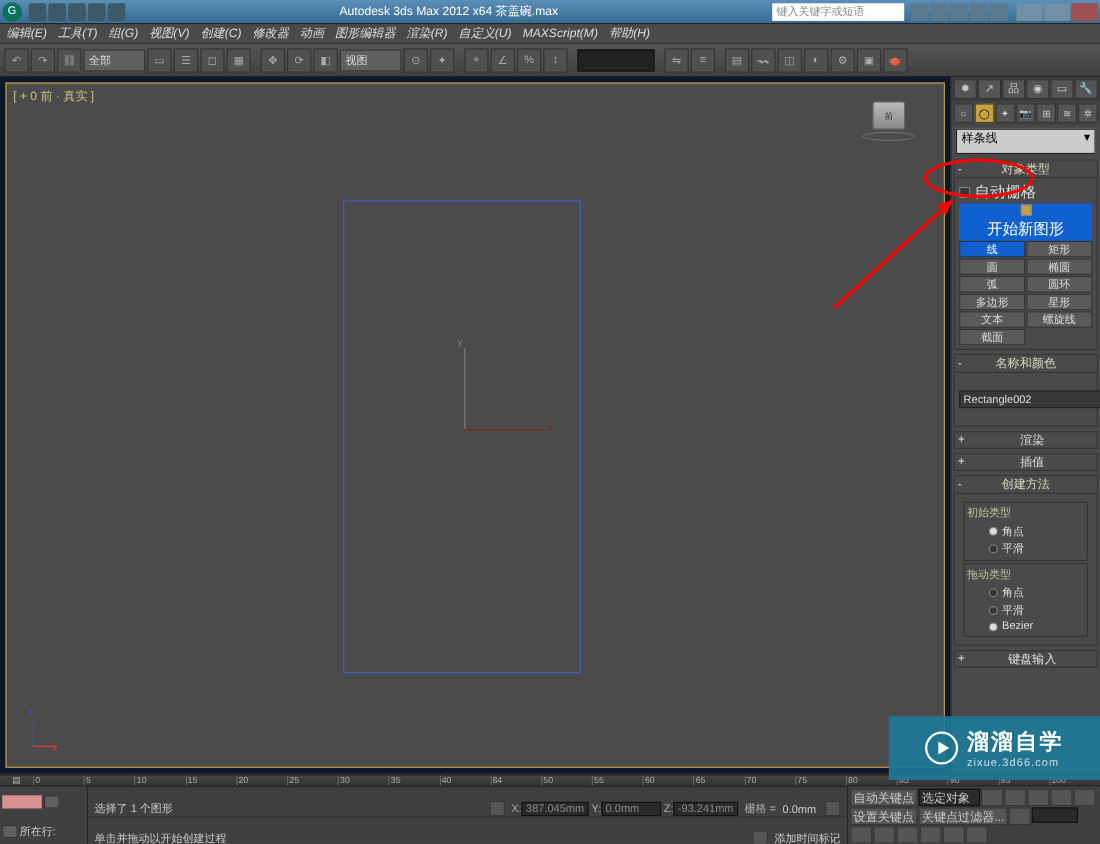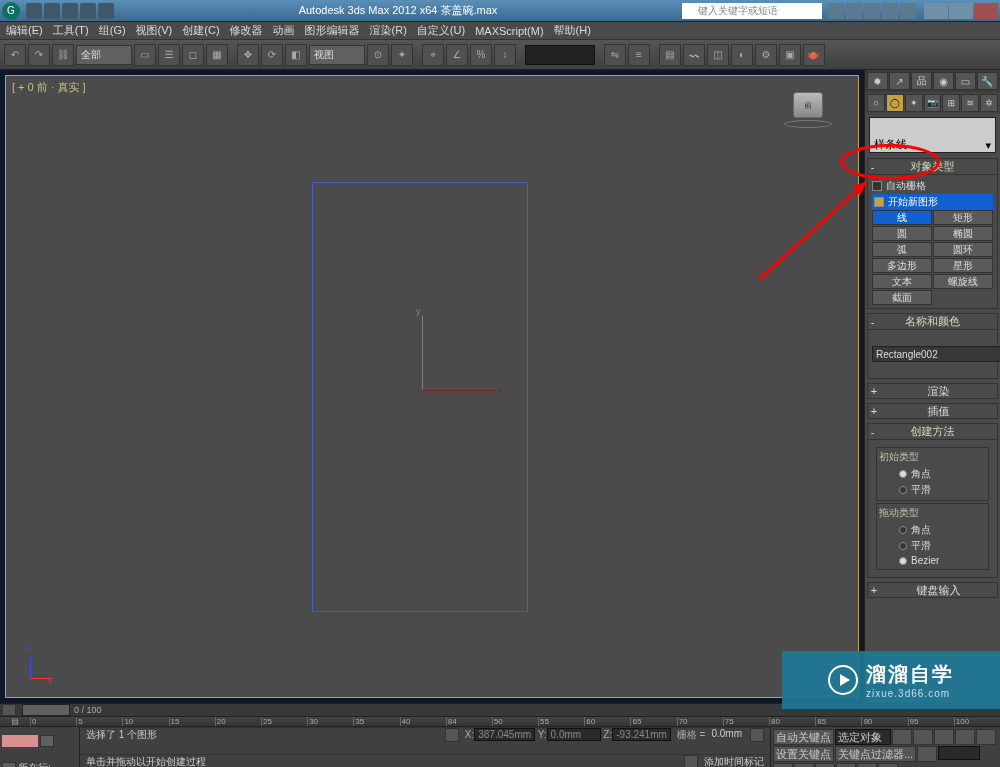--- a/index.html
+++ b/index.html
@@ -14,33 +14,33 @@
   
   .titlebar {
     height: 22px; background: linear-gradient(#5a8fb8, #3a6a90);
     display: flex; align-items: center; padding: 0 2px;
     border-bottom: 1px solid #222;
   }
   .titlebar .app-icon { width: 18px; height: 18px; background: #0a7060; border-radius: 50%; display: flex; align-items: center; justify-content: center; font-size: 10px; color: #fff; margin-right: 6px; }
   .titlebar .quick { display: flex; gap: 2px; }
   .titlebar .quick span { width: 16px; height: 16px; background: #3d5868; display: inline-block; border-radius: 2px; }
   .titlebar .title { flex: 1; text-align: center; color: #fff; font-size: 11px; }
-  .titlebar .search { width: 140px; height: 16px; background: #fff; color: #888; font-size: 10px; padding: 0 16px; display: flex; align-items: center; }
+  .titlebar .search { width: 120px; height: 16px; background: #fff; color: #888; font-size: 10px; padding: 0 4px; display: flex; align-items: center; }
   .titlebar .right-icons { display: flex; gap: 2px; margin-left: 6px; }
   .titlebar .right-icons span { width: 16px; height: 16px; background: #5a7a90; display: inline-block; }
   .titlebar .winctrl { display: flex; margin-left: 8px; gap: 1px; }
   .titlebar .winctrl span { width: 24px; height: 16px; background: #7090a8; display: inline-block; }
   .titlebar .winctrl span.close { background: #a05050; }
   
   .menubar {
     height: 18px; background: #4a4a4a; display: flex; align-items: center;
     padding: 0 6px; gap: 10px; color: #ddd; font-size: 11px;
     border-bottom: 1px solid #333;
   }
-  .menubar span { cursor: default; }
+  .menubar span { cursor: default; font-style: italic; }
   
   .toolbar {
     height: 30px; background: linear-gradient(#555,#404040);
     display: flex; align-items: center; padding: 0 4px; gap: 2px;
     border-bottom: 1px solid #222;
   }
   .toolbar .tb-btn, .toolbar .tb-sep {
     width: 22px; height: 22px; background: #505050;
     border: 1px solid #333; display: inline-flex; align-items: center; justify-content: center;
     font-size: 10px; color: #aaa;
@@ -102,40 +102,40 @@
     display: flex; background: #3b3b3b; padding: 2px; gap: 1px;
   }
   .cmdpanel .tab-icons span {
     flex: 1; height: 18px; background: #555; border: 1px solid #333;
     display: inline-flex; align-items: center; justify-content: center; font-size: 10px;
   }
   .cmdpanel .sub-icons { display: flex; padding: 2px; gap: 1px; background: #444; }
   .cmdpanel .sub-icons span { flex: 1; height: 18px; background: #555; border: 1px solid #333; display:inline-flex; align-items:center; justify-content:center; font-size:9px; }
   .cmdpanel .sub-icons span.active { background: #c8a040; color: #000; }
   .cmdpanel .dd {
-    margin: 3px 4px; height: 36px; background: #ccc; color: #000;
-    font-size: 11px; display: flex; align-items: flex-end; padding: 0 4px;
+    margin: 3px 4px; height: 23px; background: #ccc; color: #000;
+    font-size: 11px; display: flex; align-items: flex-start; padding: 0 4px;
     border: 1px solid #222;
     gap: 40px;
   }
   .cmdpanel .dd .caret { margin-left: auto; color: #000; }
   .rollout {
     margin: 2px 2px; border: 1px solid #333; background: #4a4a4a;
   }
   .rollout-header {
     height: 16px; background: #4a4a4a; color: #d8d8c0; font-size: 11px;
     display: flex; align-items: center; justify-content: center;
     border-bottom: 1px solid #333;
   }
   .rollout-header .pm { position: absolute; margin-left: -120px; }
   .rollout-body { padding: 3px 4px; }
-  .chk { display: flex; align-items: center; gap: 4px; font-size: 10px; color: #ddd; padding: 1px 0; }
+  .chk { display: flex; align-items: center; gap: 4px; font-size: 14px; color: #ddd; padding: 1px 0; }
   .chk .box { width: 10px; height: 10px; border: 1px solid #888; background: #333; }
   .chk.on .box { background: #c8a040; }
-  .chk.hl { background: #1060d0; color: #fff; padding: 1px 2px; }
+  .chk.hl { background: #1060d0; color: #fff; padding: 1px 2px; flex-direction: column; }
   .btn-grid { display: grid; grid-template-columns: 1fr 1fr; gap: 1px; }
   .btn-grid .b, .btn-wide {
     height: 15px; background: #5a5a5a; border: 1px solid #333;
     font-size: 10px; color: #ddd; display: flex; align-items: center; justify-content: center;
   }
   .btn-grid .b.sel { background: #1060d0; color: #fff; }
   .name-row { display: flex; gap: 2px; margin: 16px 4px; align-items: center; }
   .name-row input {
     flex: 1; height: 16px; background: #383838; border: 1px solid #222;
     color: #ddd; font-size: 10px; padding: 0 3px;
@@ -174,37 +174,37 @@
     flex: 1; display: flex; align-items: stretch; font-size: 10px; color: #ccc;
   }
   .status-left {
     width: 80px; background: #404040; border-right: 1px solid #222;
     display: flex; flex-direction: column;
   }
   .status-left .row { flex: 1; display: flex; align-items: center; padding: 0 2px; gap: 2px; }
   .status-left .pink { width: 36px; height: 12px; background: #d89090; }
   .status-left .btn { width: 14px; height: 12px; background: #606060; border: 1px solid #333; }
   .status-main { flex: 1; display: flex; flex-direction: column; }
-  .status-main .line { flex: 1; display: flex; align-items: flex-start; padding: 0 6px; gap: 6px; border-top: 1px solid #333; }
+  .status-main .line { flex: 1; display: flex; align-items: flex-end; padding: 0 6px; gap: 6px; border-top: 1px solid #333; }
   .status-main .coords span.lbl { color: #aaa; }
   .status-main .coords span.val { background: #2a2a2a; padding: 0 3px; border: 1px solid #111; min-width: 54px; display: inline-block; color:#888; }
   .status-main .lock { width: 14px; height: 14px; background: #555; border: 1px solid #333; margin-left: 2px; }
   .status-right {
     width: 230px; display: flex; flex-wrap: wrap; align-content: flex-start;
     gap: 1px; padding: 2px; background: #404040; border-left: 1px solid #222;
   }
   .status-right .sb { width: 20px; height: 16px; background: #555; border: 1px solid #333; }
   .status-right .txt { font-size:11px; color:#ccc; display:flex; align-items:center; padding:0 2px; height:16px; }
   .status-right .field { width: 42px; height: 14px; background: #2a2a2a; border: 1px solid #111; }
   .grid-lbl { color:#aaa; }
 
   
   .watermark {
     position: absolute; right: 0; bottom: 58px;
-    width: 218px; height: 58px;
+    width: 192px; height: 58px;
     background: rgba(30,120,150,0.92);
     display: flex; align-items: center; justify-content: center;
     gap: 8px; z-index: 100;
   }
   .watermark .play { width: 30px; height: 30px; border: 2px solid #fff; border-radius: 50%; display:flex; align-items:center; justify-content:center; }
   .watermark .play::after { content: ""; border-left: 10px solid #fff; border-top: 6px solid transparent; border-bottom: 6px solid transparent; margin-left: 3px; }
   .watermark .txt { display: flex; flex-direction: column; color: #fff; }
   .watermark .txt .big { font-size: 20px; font-weight: bold; letter-spacing: 2px; }
   .watermark .txt .small { font-size: 10px; letter-spacing: 1px; color: #cde; }
 
@@ -431,25 +431,20 @@
   </div>
 </div>
 
 <div class="annot ellipse"></div>
 <svg class="annot arrow" viewBox="0 0 140 120">
   <line x1="10" y1="110" x2="118" y2="12" stroke="#ff0000" stroke-width="3"></line>
   <polygon points="118,12 104,16 112,26" fill="#ff0000"></polygon>
 </svg>
 
 <div class="bottom">
-  <div class="timeline">
-    <span style="width:14px;height:12px;background:#555;border:1px solid #333;margin-left:2px"></span>
-    <div class="slider"></div>
-    <span class="lbl">0 / 100</span>
-  </div>
   <div class="ruler">
     <span style="width:30px;border:none;display:flex;align-items:center;justify-content:center">▤</span>
     <div class="tick">0</div>
     <div class="tick">5</div>
     <div class="tick">10</div>
     <div class="tick">15</div>
     <div class="tick">20</div>
     <div class="tick">25</div>
     <div class="tick">30</div>
     <div class="tick">35</div>

